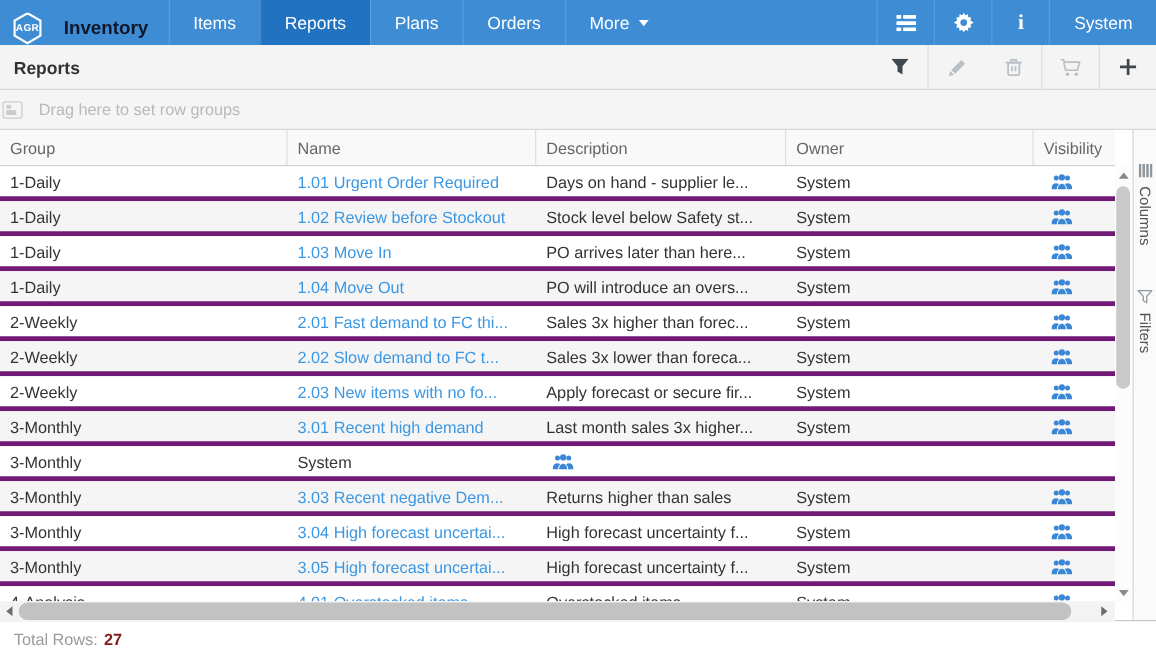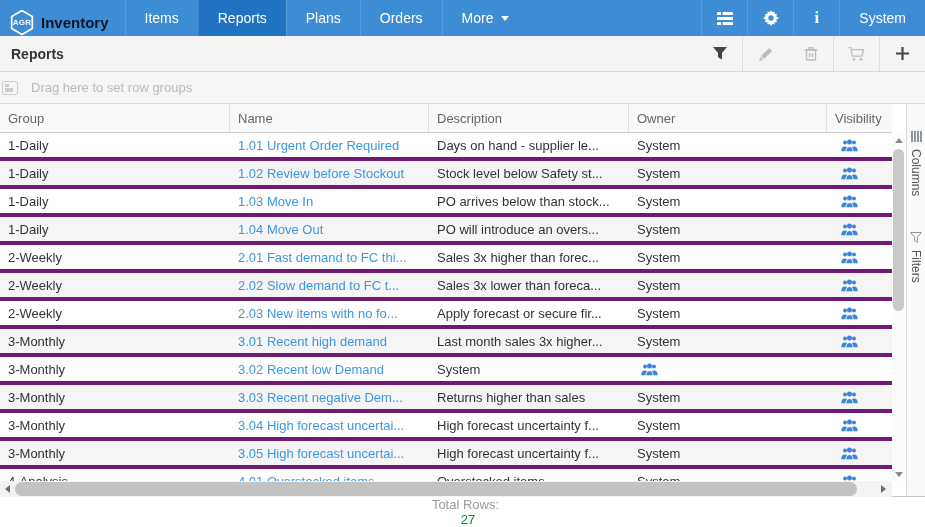--- a/index.html
+++ b/index.html
@@ -1,21 +1,21 @@
 <!DOCTYPE html>
 <html><head>
 <meta charset="utf-8">
 <style>
   * { margin:0; padding:0; box-sizing:border-box; }
   html,body { width:925px; height:527px; overflow:hidden; background:#fff;
     font-family:"Liberation Sans", sans-serif; color:#333; }
 
   
   .navbar { height:36px; background:#3d8cd4; display:flex; align-items:stretch; }
-  .brand { display:flex; align-items:center; gap:6px; padding:9px 16px 0 9px; cursor:pointer; }
+  .brand { display:flex; align-items:center; gap:16px; padding:9px 16px 0 9px; cursor:pointer; }
   .logo-hex { position:relative; width:26px; height:26px; background:#fff;
     clip-path:polygon(50% 0,93% 25%,93% 75%,50% 100%,7% 75%,7% 25%);
     display:flex; align-items:center; justify-content:center; }
   .logo-hex::before { content:""; position:absolute; inset:2px; background:#3d8cd4;
     clip-path:polygon(50% 0,93% 25%,93% 75%,50% 100%,7% 75%,7% 25%); }
   .logo-text { position:relative; z-index:1; color:#fff; font-size:8px; font-weight:bold; letter-spacing:.3px; }
   .brand-name { color:#0f172a; font-weight:bold; font-size:15px; }
   .nav-item { display:flex; align-items:center; padding:12px 19px; color:#fff; font-size:14px;
     border-left:1px solid rgba(255,255,255,.14); cursor:pointer; }
   .nav-item.active { background:#2173c2; }
@@ -83,23 +83,23 @@
 
   
   .side-panel { position:absolute; top:0; right:0; bottom:0; width:19px; background:#fafafa;
     border-left:1px solid #d8d8d8; display:flex; flex-direction:column; align-items:center;
     padding-top:27px; gap:36px; }
   .sp-tab { display:flex; flex-direction:column; align-items:center; gap:7px; cursor:pointer; }
   .sp-label { writing-mode:vertical-rl; font-size:12px; color:#555; }
 
   
   .statusbar { height:29px; display:flex; align-items:center; padding-left:11px;
-    background:#fff; font-size:13px;flex-direction:column; }
+    background:#fff; font-size:13px; }
   .sb-label { color:#9a9a9a; margin-right:5px; }
-  .sb-value { color:#15803d; font-weight:normal;text-align:right; }
+  .sb-value { color:#7f1d1d; font-weight:bold;text-align:right; }
 </style>
 </head>
 <body>
 
 <div class="navbar">
   <div class="brand">
     <span class="logo-hex">
       <span class="logo-text">AGR</span>
     </span>
     <span class="brand-name">Inventory</span>
@@ -233,21 +233,21 @@
       <path d="M0.3 11.3c0-2.3 1.5-3.8 3.6-3.8.9 0 1.7.3 2.3.8-1.1 1-1.7 2.3-1.7 3.6v.4H.3z"></path>
       <path d="M16.7 11.3c0-2.3-1.5-3.8-3.6-3.8-.9 0-1.7.3-2.3.8 1.1 1 1.7 2.3 1.7 3.6v.4h4.2z"></path>
       <path d="M5.3 12.3c0-2.6 1.4-4.4 3.2-4.4s3.2 1.8 3.2 4.4z"></path>
     </g>
   </svg>
           </span>
   </div>
         <div class="row">
     <span class="cell col-group">1-Daily</span>
     <span class="cell col-name"><a class="link">1.03 Move In</a></span>
-    <span class="cell col-desc">PO arrives below than stock...</span>
+    <span class="cell col-desc">PO arrives later than here...</span>
     <span class="cell col-owner">System</span>
     <span class="cell col-vis">
             <svg width="17" height="13" viewBox="0 0 17 13">
     <g fill="#3a87d8">
       <circle cx="4" cy="3.4" r="2"></circle>
       <circle cx="13" cy="3.4" r="2"></circle>
       <circle cx="8.5" cy="2.9" r="2.5"></circle>
       <path d="M0.3 11.3c0-2.3 1.5-3.8 3.6-3.8.9 0 1.7.3 2.3.8-1.1 1-1.7 2.3-1.7 3.6v.4H.3z"></path>
       <path d="M16.7 11.3c0-2.3-1.5-3.8-3.6-3.8-.9 0-1.7.3-2.3.8 1.1 1 1.7 2.3 1.7 3.6v.4h4.2z"></path>
       <path d="M5.3 12.3c0-2.6 1.4-4.4 3.2-4.4s3.2 1.8 3.2 4.4z"></path>
@@ -340,21 +340,20 @@
       <circle cx="8.5" cy="2.9" r="2.5"></circle>
       <path d="M0.3 11.3c0-2.3 1.5-3.8 3.6-3.8.9 0 1.7.3 2.3.8-1.1 1-1.7 2.3-1.7 3.6v.4H.3z"></path>
       <path d="M16.7 11.3c0-2.3-1.5-3.8-3.6-3.8-.9 0-1.7.3-2.3.8 1.1 1 1.7 2.3 1.7 3.6v.4h4.2z"></path>
       <path d="M5.3 12.3c0-2.6 1.4-4.4 3.2-4.4s3.2 1.8 3.2 4.4z"></path>
     </g>
   </svg>
           </span>
   </div>
         <div class="row">
     <span class="cell col-group">3-Monthly</span>
-    <span class="cell col-name"><a class="link">3.02 Recent low Demand</a></span>
     <span class="cell col-owner">System</span>
     <span class="cell col-vis">
             <svg width="17" height="13" viewBox="0 0 17 13">
     <g fill="#3a87d8">
       <circle cx="4" cy="3.4" r="2"></circle>
       <circle cx="13" cy="3.4" r="2"></circle>
       <circle cx="8.5" cy="2.9" r="2.5"></circle>
       <path d="M0.3 11.3c0-2.3 1.5-3.8 3.6-3.8.9 0 1.7.3 2.3.8-1.1 1-1.7 2.3-1.7 3.6v.4H.3z"></path>
       <path d="M16.7 11.3c0-2.3-1.5-3.8-3.6-3.8-.9 0-1.7.3-2.3.8 1.1 1 1.7 2.3 1.7 3.6v.4h4.2z"></path>
       <path d="M5.3 12.3c0-2.6 1.4-4.4 3.2-4.4s3.2 1.8 3.2 4.4z"></path>

